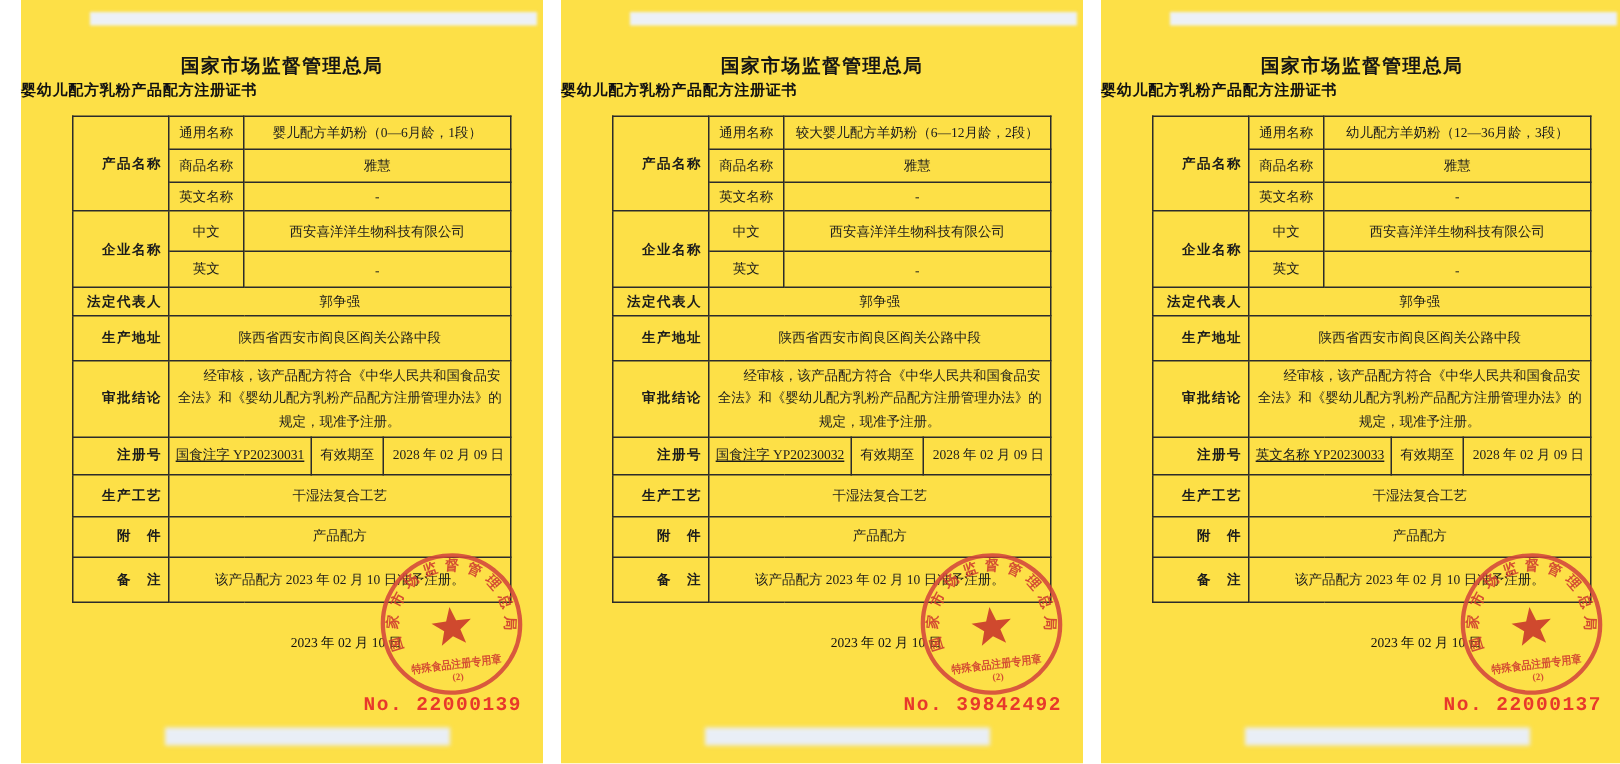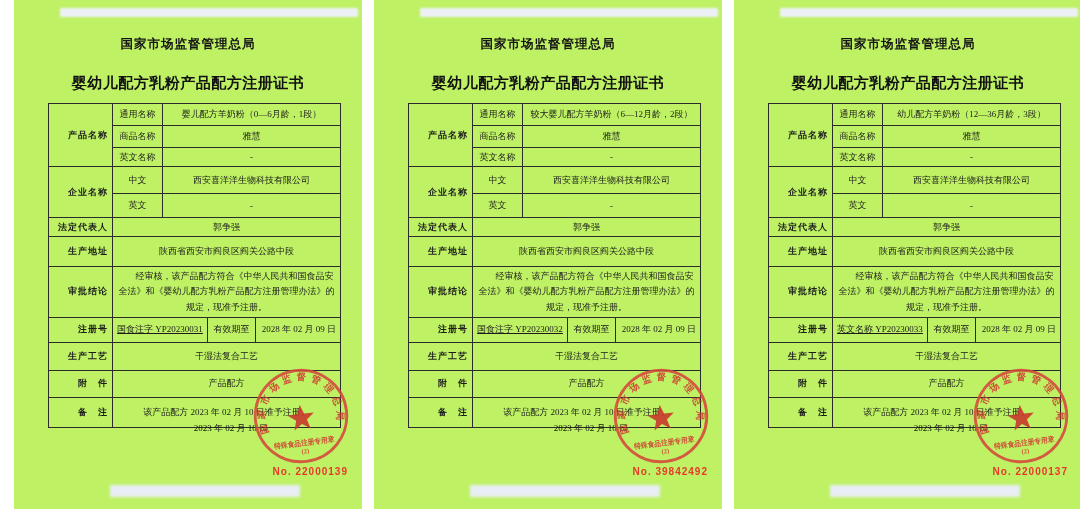--- a/index.html
+++ b/index.html
@@ -1,41 +1,41 @@
 <!DOCTYPE html>
 <html><head>
 <meta charset="utf-8">
 <style>
   html,body{margin:0;padding:0;background:#ffffff;}
   body{width:1080px;height:509px;overflow:hidden;font-family:"Liberation Serif",serif;}
   .certs{display:flex;gap:12px;padding-left:14px;}
-  .cert{position:relative;width:348px;height:509px;background:#bef264;flex:0 0 auto;}
+  .cert{position:relative;width:348px;height:509px;background:#fde047;flex:0 0 auto;}
   .band-top{position:absolute;top:8px;left:46px;right:4px;height:9px;background:#edf1f7;filter:blur(1px);}
   .band-bottom{position:absolute;bottom:12px;left:96px;width:190px;height:12px;background:#e9eef6;filter:blur(1.5px);}
   .agency{margin:0;padding-top:36px;text-align:center;font-size:12.5px;font-weight:bold;color:#151515;letter-spacing:1px;}
-  .cert-title{margin:21px 0 10px;text-align:center;font-size:15px;font-weight:bold;color:#111;letter-spacing:.5px;}
+  .cert-title{margin:0 0 10px;font-size:10px;font-weight:bold;color:#111;letter-spacing:.5px;}
   table.cert-table{border-collapse:collapse;table-layout:fixed;width:292px;margin-left:34px;}
   table.cert-table td{border:1px solid #2b2b2b;color:#1c1c1c;font-size:9px;padding:2px 4px;vertical-align:middle;word-break:break-all;}
   td.lab{text-align:right;font-weight:bold;letter-spacing:1px;}
   td.sub{text-align:center;font-weight:normal;margin-top:48px;}
   td.val{text-align:center;padding-left:8px;}
   td.conclusion{line-height:1.7;text-indent:1.8em;padding:3px 7px;}
   td.center{text-align:right;padding:2px 2px;font-size:8.5px;}
   td.regno{font-size:8.5px;text-decoration:underline;}
   tr.rA{height:22px}tr.rB{height:22px}tr.rC{height:19px}tr.rD{height:27px}tr.rE{height:24px}
   tr.rF{height:19px}tr.rG{height:30px}tr.rH{height:44px}tr.rI{height:25px}tr.rJ{height:28px}
   tr.rK{height:27px}tr.rL{height:30px}
   .issue-date{position:absolute;right:94px;bottom:74px;font-size:9px;color:#111;white-space:nowrap;}
   .seal{position:absolute;right:12px;bottom:44px;width:98px;height:98px;opacity:.88;transform:rotate(-7deg);}
   .seal .ring{fill:none;stroke:#d5473c;stroke-width:3.5;}
   .seal .arc-text{fill:#cf3a30;font-size:11.5px;font-weight:bold;letter-spacing:5.5px;font-family:"Liberation Serif",serif;}
   .seal .star{fill:#c9352b;}
   .seal .sub-text{fill:#cf3a30;font-size:9px;font-weight:bold;font-family:"Liberation Serif",serif;}
   .seal .num-text{fill:#cf3a30;font-size:8px;font-weight:bold;font-family:"Liberation Serif",serif;}
-  .serial{position:absolute;right:14px;bottom:32px;font-size:10px;font-weight:bold;color:#e8392b;letter-spacing:1px;font-family:Liberation Sans, sans-serif;}
+  .serial{position:absolute;right:14px;bottom:32px;font-size:13px;font-weight:bold;color:#e8392b;letter-spacing:1px;font-family:Liberation Mono, monospace;}
 </style>
 </head>
 <body>
 
 <div class="certs">
 <section class="cert">
     <div class="band-top"></div>
 
     <h1 class="agency">国家市场监督管理总局</h1>
     <h2 class="cert-title">婴幼儿配方乳粉产品配方注册证书</h2>

